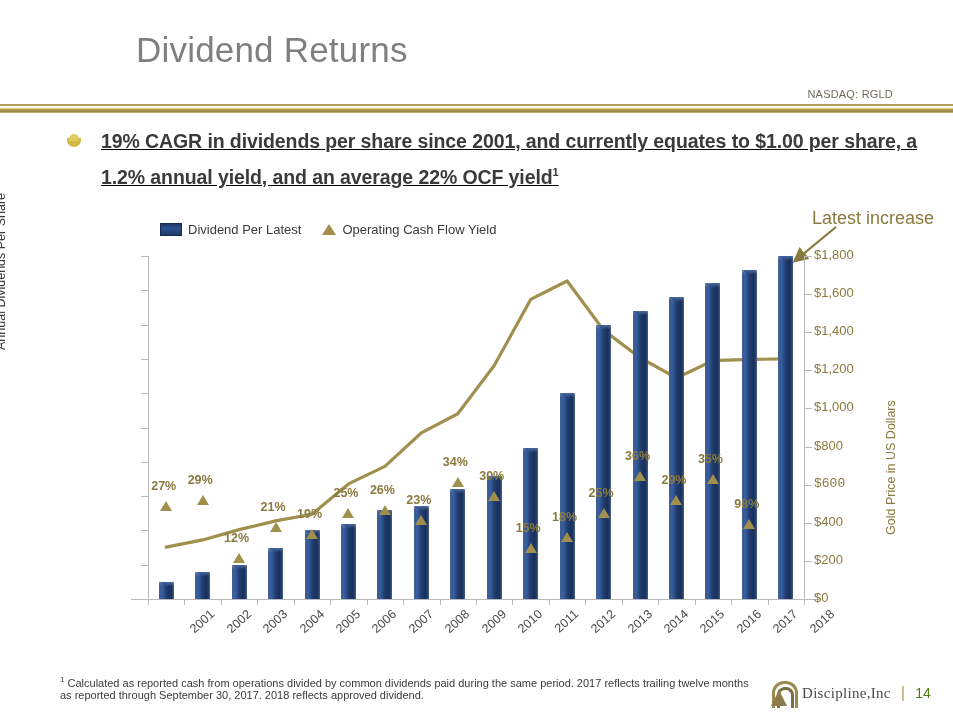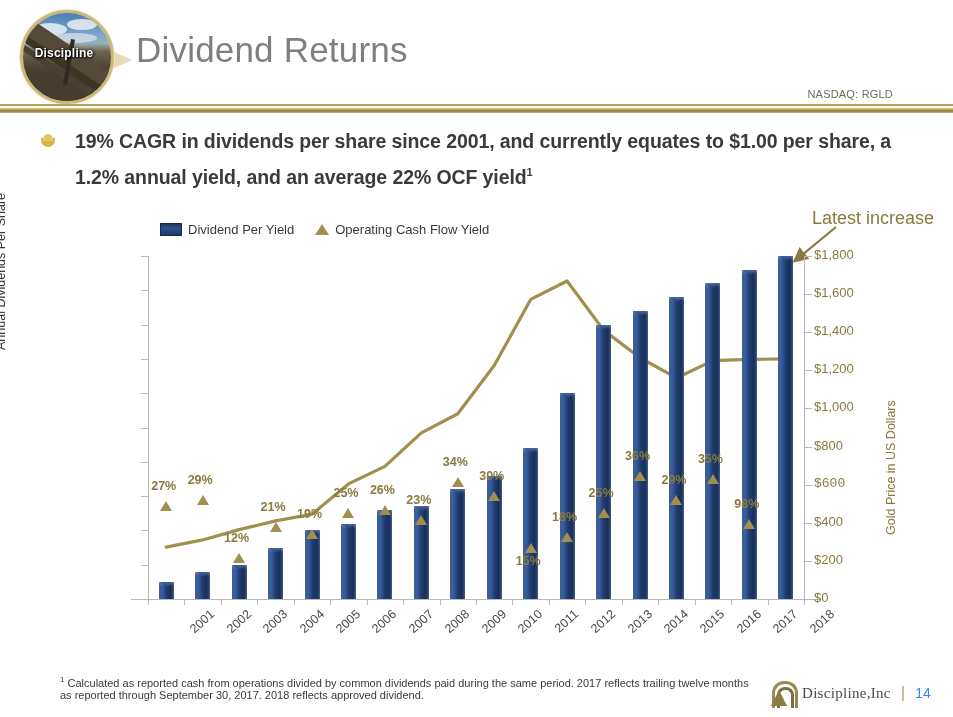--- a/index.html
+++ b/index.html
@@ -43,21 +43,21 @@
   .ticker{
     position:absolute;right:60px;top:88px;font-size:11px;color:#6f6a5c;
     letter-spacing:.2px;
     padding-left:13px;
   }
   .gold-rule{
     position:absolute;left:0;top:104px;width:953px;height:9px;
     background:linear-gradient(to bottom,#b29f58 0%,#b29f58 18%,#ffffff 28%,#fdf8e3 38%,#c9b161 55%,#8e7c3e 78%,#cbbb7c 100%);
   }
   
-  .subtitle{position:absolute;left:40px;top:126px;width:860px;}
+  .subtitle{position:absolute;left:66px;top:126px;width:860px;text-decoration:underline;}
   .bullet-icon{position:absolute;left:0;top:8px;width:16px;height:14px;}
   .bullet-icon .b1{position:absolute;left:1px;top:4px;width:14px;height:9px;border-radius:0 0 8px 8px;background:#d4b844;}
   .bullet-icon .b2{position:absolute;left:3px;top:0px;width:10px;height:7px;border-radius:6px 6px 0 0;background:#e2ca63;}
   .subtitle-text{
     margin-left:35px;font-size:19.5px;color:#3a3a3a;font-weight:bold;
     line-height:31px;letter-spacing:-.1px;
   }
   .subtitle-text sup{font-size:11px;vertical-align:super;}
   
   .chart{position:absolute;left:0;top:200px;width:953px;height:460px;}
@@ -112,57 +112,45 @@
     line-height:12px;
   }
   .footnote sup{font-size:8px;}
   .footer-logo{position:absolute;left:770px;top:676px;width:175px;height:34px;display:flex;align-items:center;gap:6px;}
   .rg-mark{position:relative;width:26px;height:26px;}
   .rg-mark .arc1{position:absolute;left:2px;top:1px;width:20px;height:24px;border:3px solid #9c8a52;border-radius:12px 12px 0 0;border-bottom:none;}
   .rg-mark .arc2{position:absolute;left:7px;top:7px;width:11px;height:18px;border:3px solid #7e6f41;border-radius:8px 8px 0 0;border-bottom:none;}
   .rg-mark .tri{position:absolute;left:1px;bottom:0;width:0;height:0;border-left:8px solid transparent;border-right:8px solid transparent;border-bottom:16px solid #8c7b47;}
   .rg-word{font-family:"Liberation Serif",serif;font-size:15px;color:#4a4a4a;letter-spacing:.3px;}
   .rg-sep{color:#b5a46a;font-size:17px;margin:0 4px;}
-  .rg-page{font-size:14px;color:#3b82f6;}
+  .rg-page{font-size:14px;color:#4d7c0f;}
 </style>
 </head>
 <body>
 
 <div class="header">
-  <div class="logo-wrap">
-    <div class="logo-point"></div>
-    <div class="logo-circle">
-      <div class="cloud1"></div>
-        <div class="cloud2"></div>
-        <div class="cloud3"></div>
-      <div class="rock"></div>
-        <div class="belt"></div>
-        <div class="post"></div>
-    </div>
-    <div class="logo-label">Discipline</div>
-  </div>
   <div class="page-title">Dividend Returns</div>
   <div class="ticker">NASDAQ: RGLD</div>
 </div>
 <div class="gold-rule"></div>
 
 <div class="subtitle">
   <div class="bullet-icon">
     <div class="b1"></div>
       <div class="b2"></div>
   </div>
   <div class="subtitle-text"><span>19% CAGR in dividends per share since 2001, and currently equates to $1.00 per share, a 1.2% annual yield, and an average 22% OCF yield</span><sup>1</sup></div>
 </div>
 
 <div class="chart">
 
   <div class="legend">
     <div class="legend-item">
       <span class="sw-bar"></span>
-      <span>Dividend Per Yield</span>
+      <span>Dividend Per Latest</span>
     </div>
     <div class="legend-item">
       <span class="sw-tri"></span>
       <span>Operating Cash Flow Yield</span>
     </div>
   </div>
 
   <div class="ann-latest">Latest increase</div>
   <svg style="position:absolute;left:786px;top:24px;width:60px;height:42px;">
     <defs>
@@ -304,21 +292,21 @@
       <div class="pct" style="left: 151.222px; top: 279.39px;">27%</div>
       <div class="pct" style="left: 187.667px; top: 272.53px;">29%</div>
       <div class="pct" style="left: 224.111px; top: 330.84px;">12%</div>
       <div class="pct" style="left: 260.556px; top: 299.97px;">21%</div>
       <div class="pct" style="left: 297px; top: 306.83px;">19%</div>
       <div class="pct" style="left: 333.444px; top: 286.25px;">25%</div>
       <div class="pct" style="left: 369.889px; top: 282.82px;">26%</div>
       <div class="pct" style="left: 406.333px; top: 293.11px;">23%</div>
       <div class="pct" style="left: 442.778px; top: 255.38px;">34%</div>
       <div class="pct" style="left: 479.222px; top: 269.1px;">30%</div>
-      <div class="pct" style="left: 515.667px; top: 320.55px; margin-top: 33px;">15%</div>
+      <div class="pct" style="left: 515.667px; top: 320.55px;">15%</div>
       <div class="pct" style="left: 552.111px; top: 310.26px;">18%</div>
       <div class="pct" style="left: 588.556px; top: 286.25px;">25%</div>
       <div class="pct" style="left: 625px; top: 248.52px;">36%</div>
       <div class="pct" style="left: 661.444px; top: 272.53px;">29%</div>
       <div class="pct" style="left: 697.889px; top: 251.95px;">35%</div>
       <div class="pct" style="left: 734.333px; top: 296.54px;">98%</div>
     </div>
 </div>
 
 <div class="footnote"><sup>1</sup> <span>Calculated as  reported cash from operations  divided by common dividends paid during the same period.  2017 reflects trailing twelve months as reported through September 30, 2017. 2018 reflects approved dividend.</span></div>

